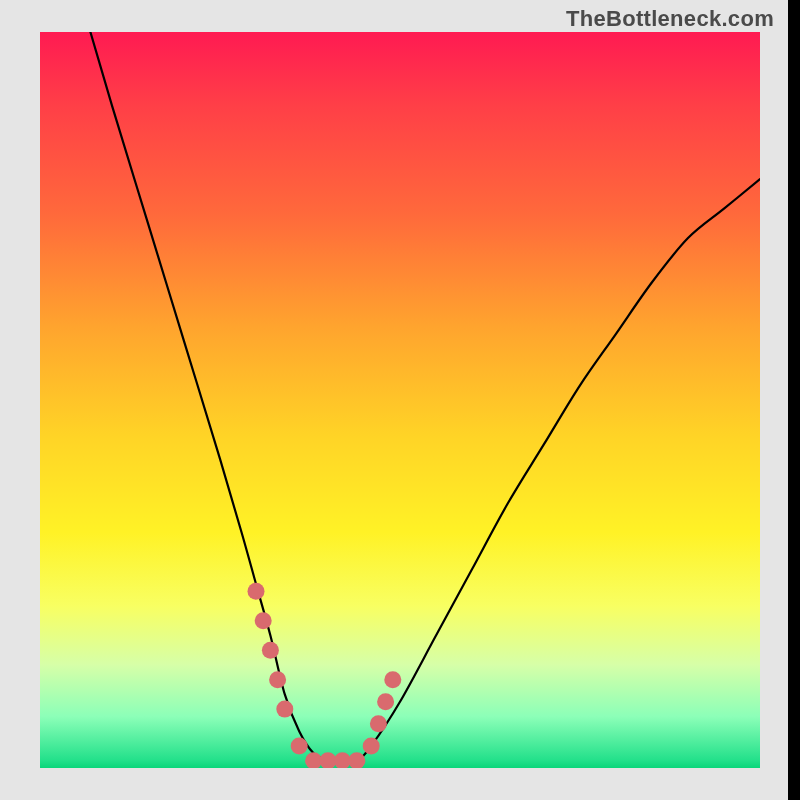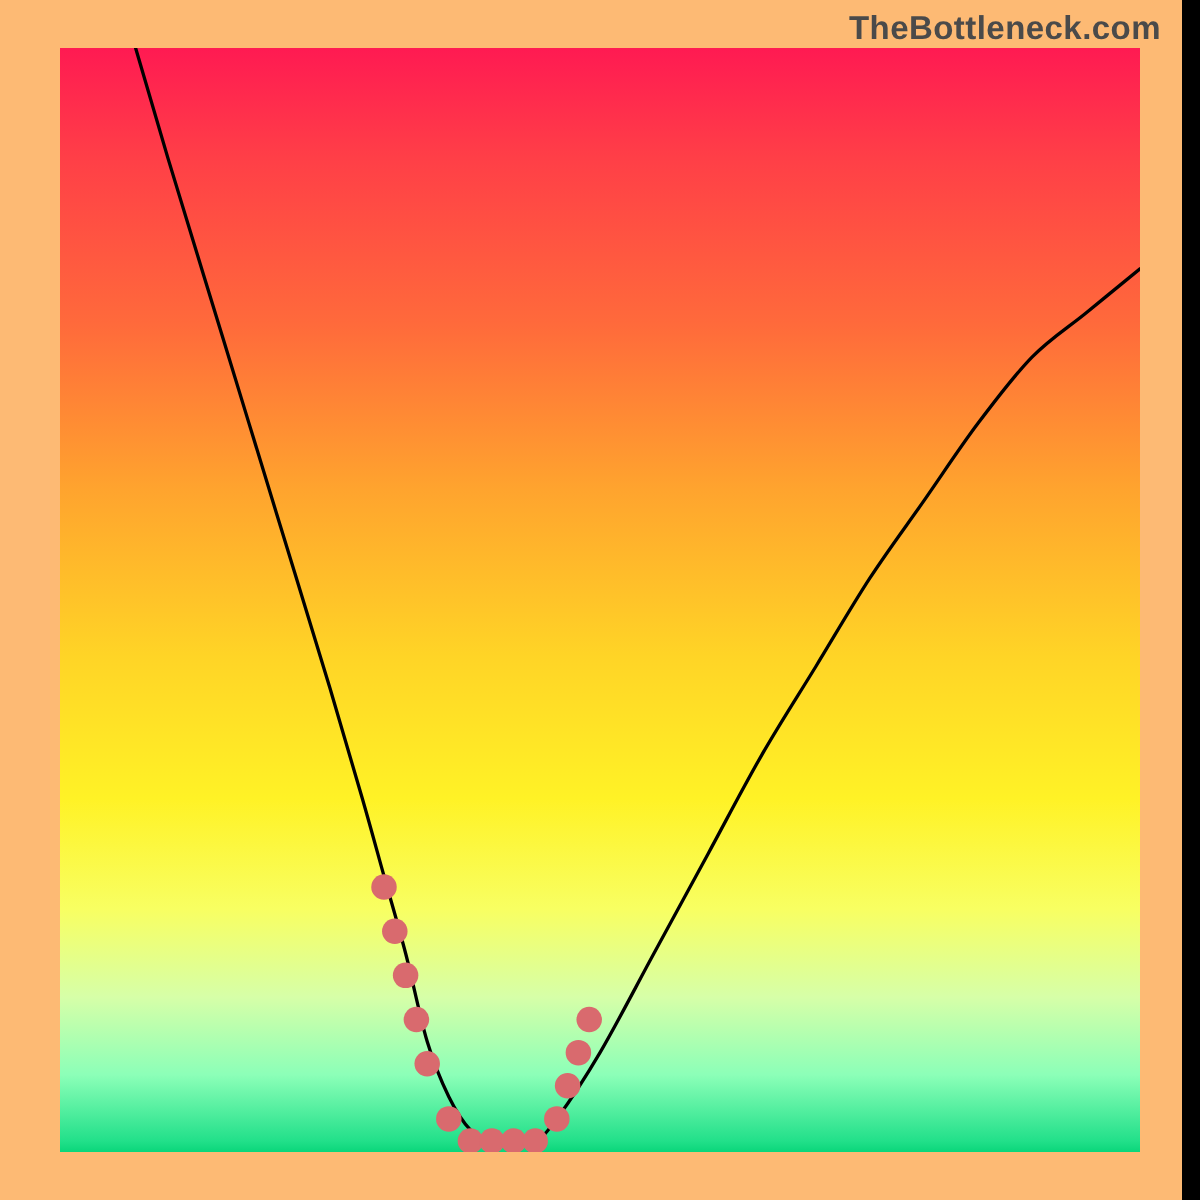--- a/index.html
+++ b/index.html
@@ -1,21 +1,21 @@
 <!DOCTYPE html>
 <html><head>
 <meta charset="utf-8">
 <style>
   * { margin: 0; padding: 0; box-sizing: border-box; }
   html, body { width: 800px; height: 800px; overflow: hidden; background: #000; }
   .frame {
     position: relative;
     width: 788px;
     height: 800px;
-    background: #fdba74;
+    background: #e5e5e5;
   }
   .plot-area {
     position: absolute;
     left: 40px;
     top: 32px;
     width: 720px;
     height: 736px;
     background: linear-gradient(
       to bottom,
       #ff1a52 0%,

